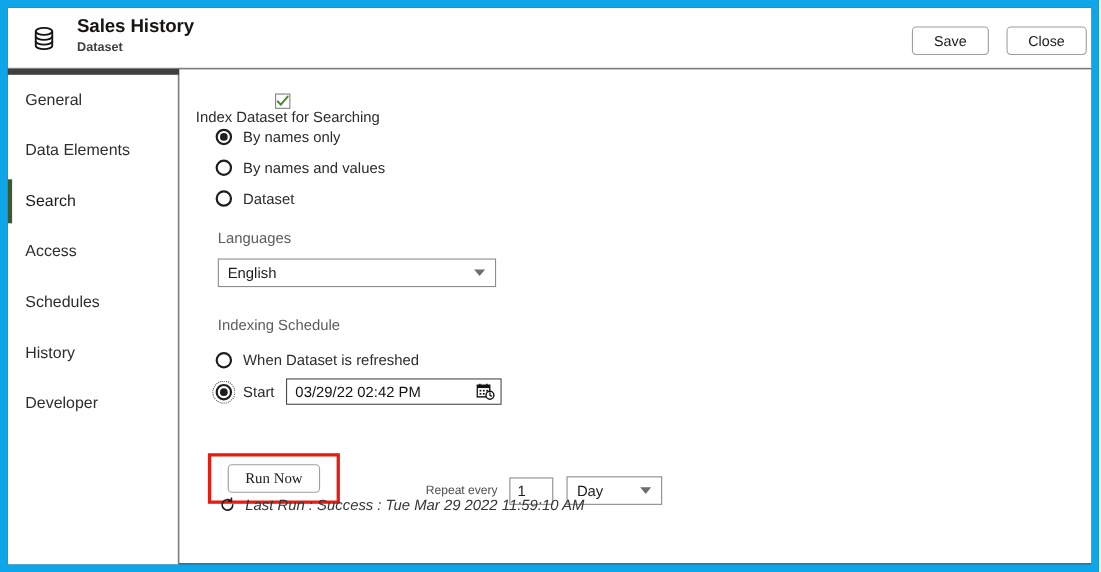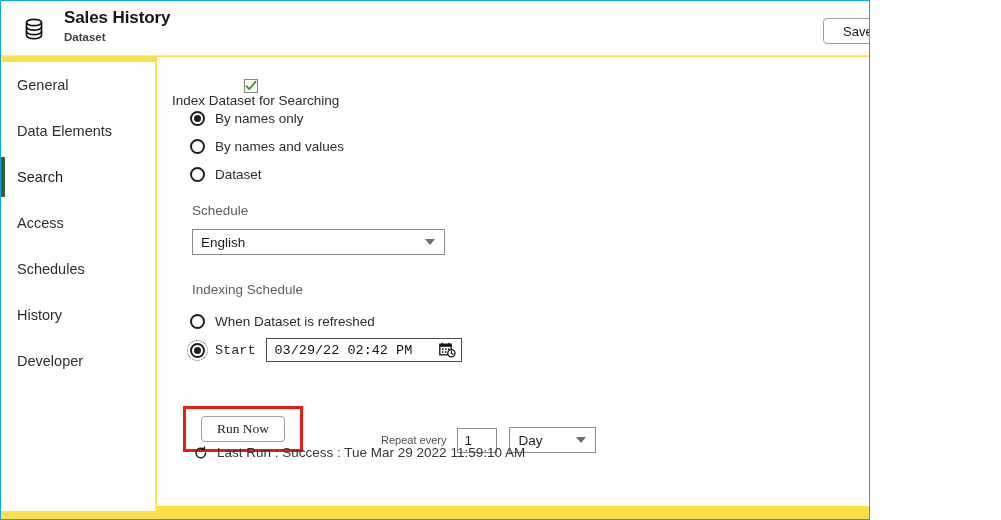--- a/index.html
+++ b/index.html
@@ -5,23 +5,23 @@
   * { box-sizing: border-box; }
   html, body {
     margin: 0; padding: 0;
     background: #ffffff;
     font-family: "Liberation Sans", sans-serif;
   }
   body { width: 1001px; height: 520px; overflow: hidden; }
 
   .app-window {
     position: relative;
-    width: 870px; height: 520px;
-    background: #fde047;
-    border: 1px solid #0ea5e9;
+    width: 999px; height: 520px;
+    background: #404040;
+    border: 7px solid #0ea5e9;
     overflow: hidden;
   }
 
   
   .header {
     position: absolute; left: 0; top: 0;
     width: 999px; height: 55px;
     border-bottom: 1px solid #e2e2e2;
     background: #ffffff;
   }
@@ -150,21 +150,21 @@
   }
   .languages-select {
     position: absolute; left: 35px; top: 172px;
     width: 253px;
   }
 
   .schedule-label { position: absolute; left: 35px; top: 225px; }
 
   .schedule-group { position: absolute; left: 33px; top: 250px; }
 
-  .start-row { display: flex; align-items: center; height: 30px; font-family: Liberation Mono, monospace; }
+  .start-row { display: flex; align-items: center; height: 30px; }
   .start-label {
     font-size: 13.5px; color: #2c2c2c;
     margin-right: 10px;
   }
   .datetime-field {
     position: relative;
     width: 196px; height: 24px;
     border: 1px solid #4a4a4a;
     background: #ffffff;
     display: flex; align-items: center;
@@ -210,21 +210,21 @@
     background: #ffffff;
     border: 1px solid #9e9e9e;
     border-radius: 4px;
     font-family: Liberation Serif, serif;
     font-size: 13.5px; color: #1b1b1b;
     cursor: pointer;
   }
 
   .lastrun-row {
     position: absolute; left: 36px; top: 388px;
-    display: flex; align-items: flex-start;
+    display: flex; align-items: flex-end; font-style: italic;
   }
   .rerun-icon {
     width: 16px; height: 16px; margin-right: 8px;
     display: flex; align-items: center; justify-content: center;
     cursor: pointer;
   }
   .lastrun-text { font-size: 13.5px; color: #353535; }
 </style>
 </head>
 <body>
@@ -295,21 +295,21 @@
       <div class="radio-row">
         <span class="radio"></span>
         <span class="radio-label">By names and values</span>
       </div>
       <div class="radio-row">
         <span class="radio"></span>
         <span class="radio-label">Dataset</span>
       </div>
     </div>
 
-    <div class="field-label languages-label">Schedule</div>
+    <div class="field-label languages-label">Languages</div>
     <div class="select languages-select">
       <span>English</span>
       <span class="caret"></span>
     </div>
 
     <div class="field-label schedule-label">Indexing Schedule</div>
 
     <div class="schedule-group">
       <div class="radio-row">
         <span class="radio"></span>

